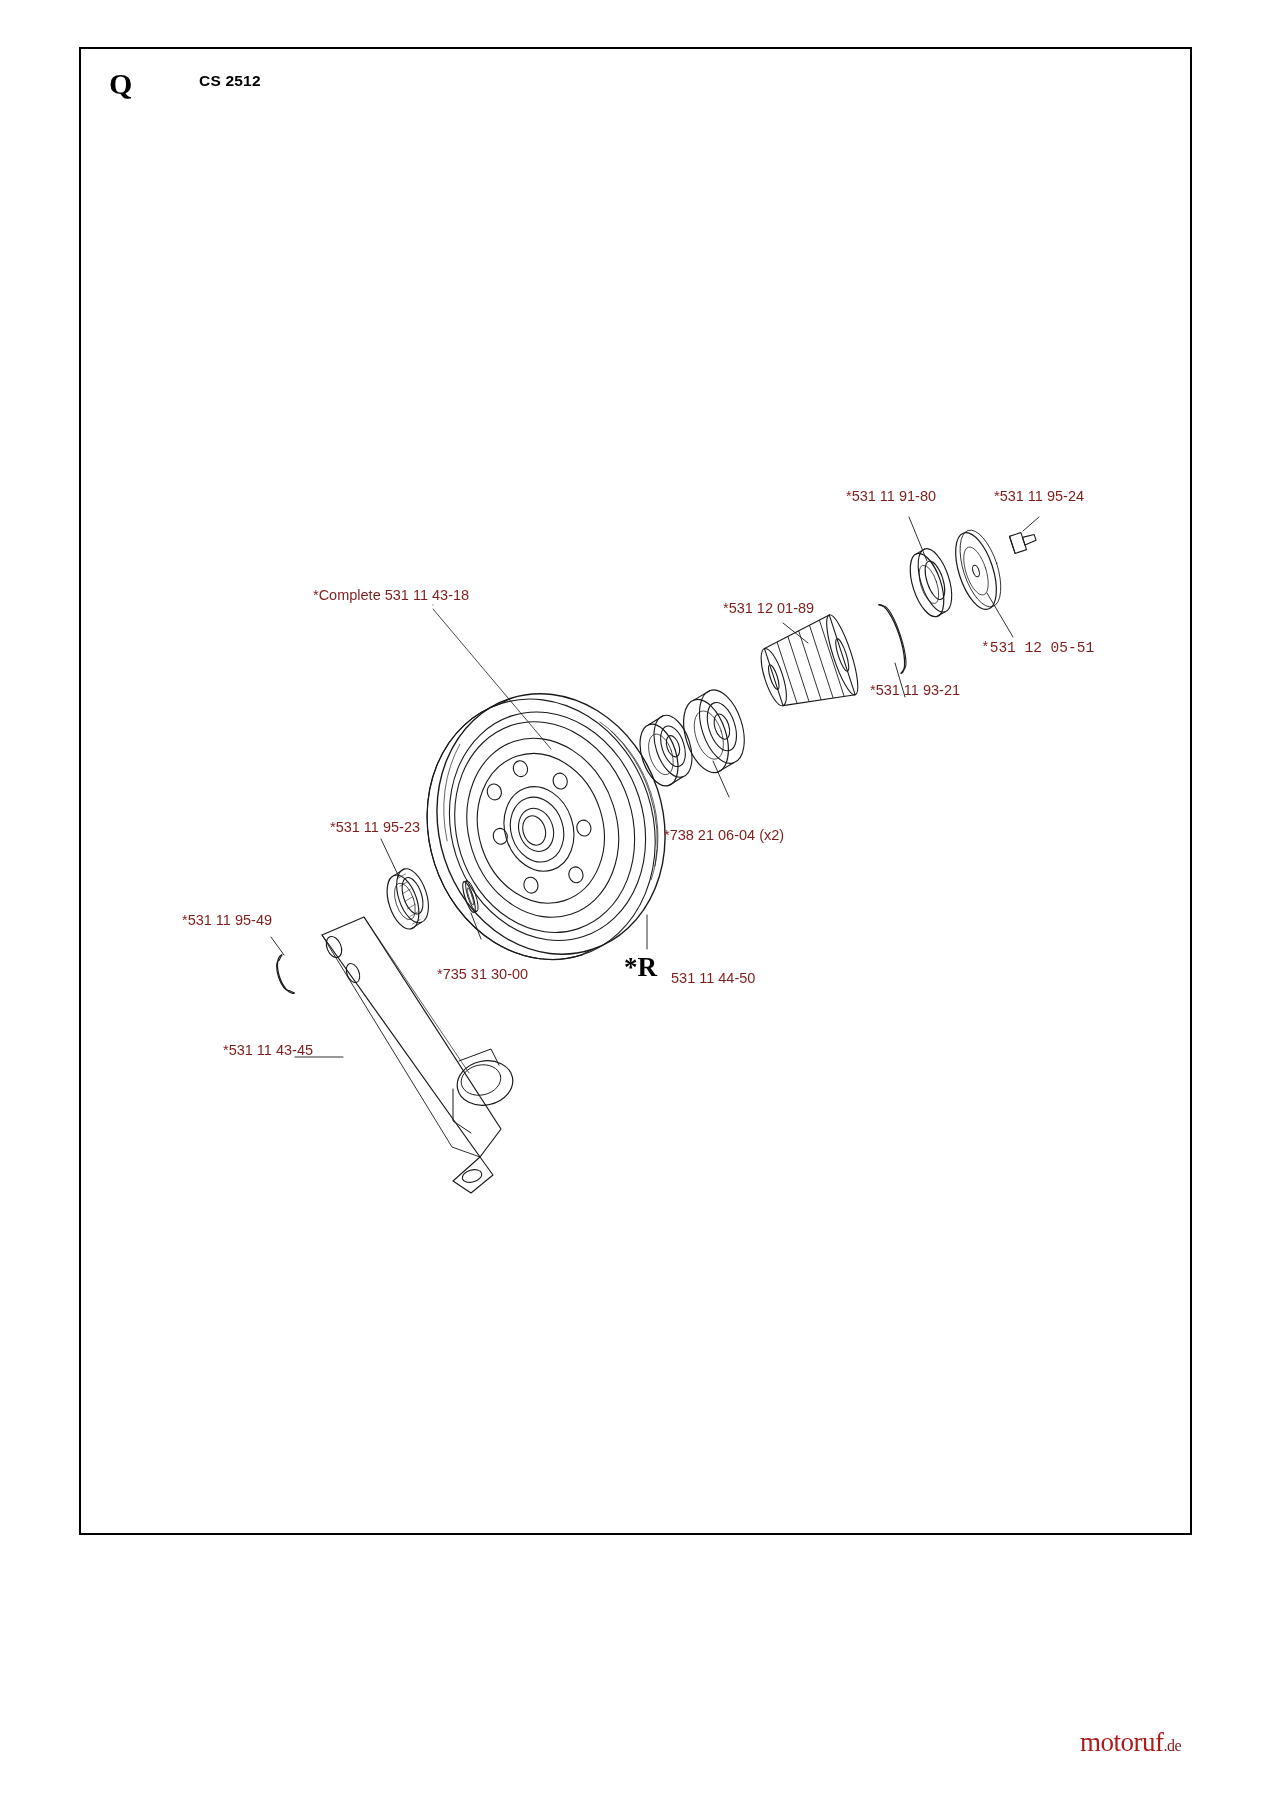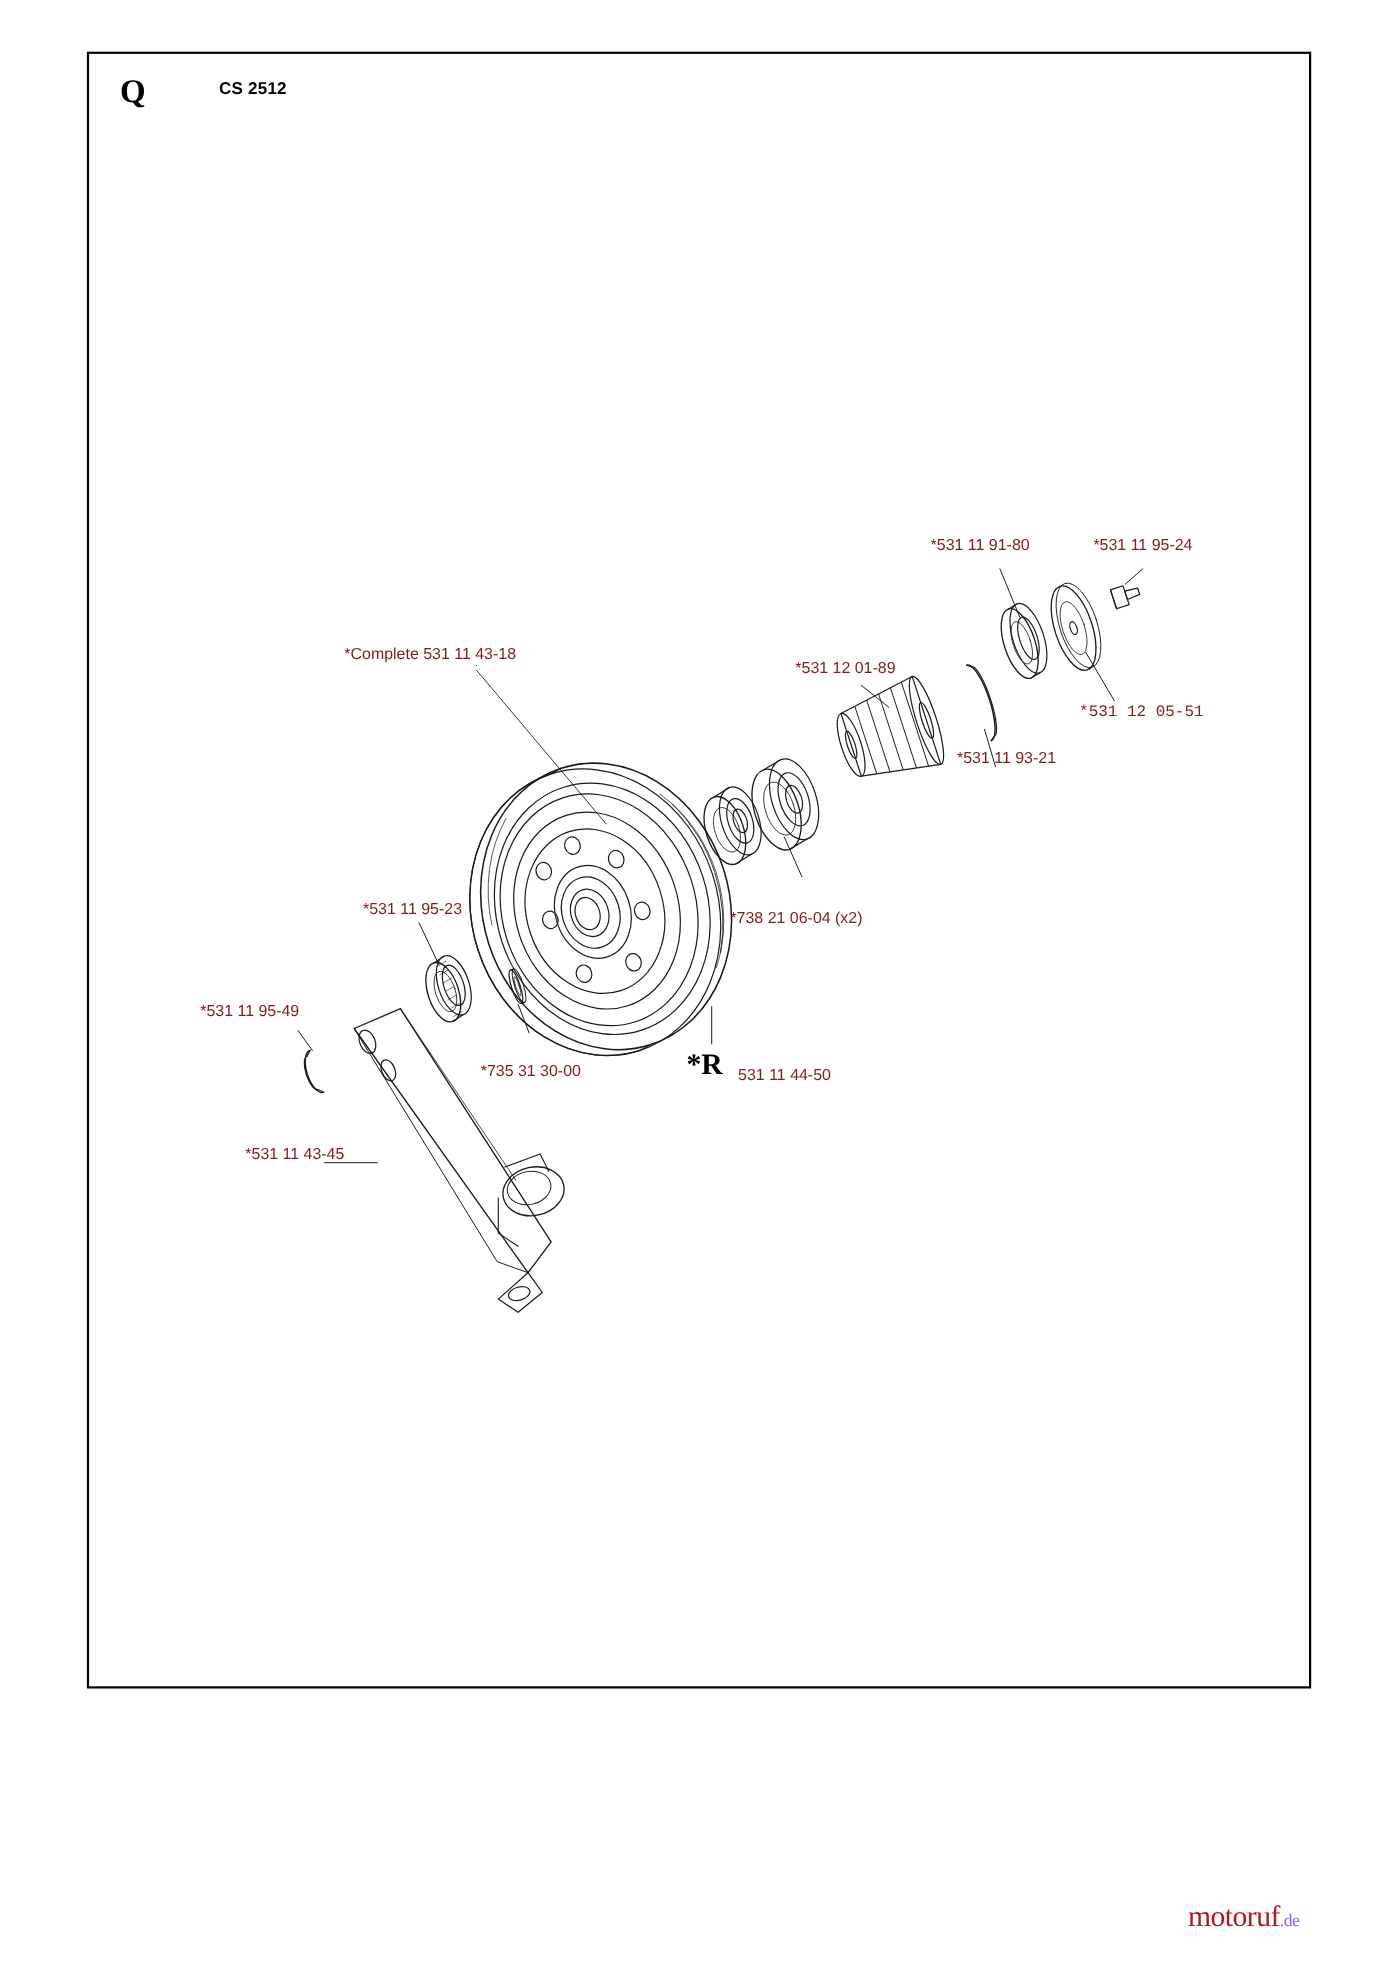--- a/index.html
+++ b/index.html
@@ -83,21 +83,21 @@
     left: 1080px;
     top: 1727px;
     font-size: 27px;
     color: #b01a1a;
     font-family: "Liberation Serif", serif;
     letter-spacing: -0.5px;
     white-space: nowrap;
   }
   #footer-logo .dot-de {
     font-size: 16px;
-    color: #8b5cf6;
+    color: #7f1d1d;
   }
 </style>
 </head>
 <body>
 
 <div id="page-frame">
 
   <div id="section-letter">Q</div>
   <div id="model-code">CS 2512</div>
 

